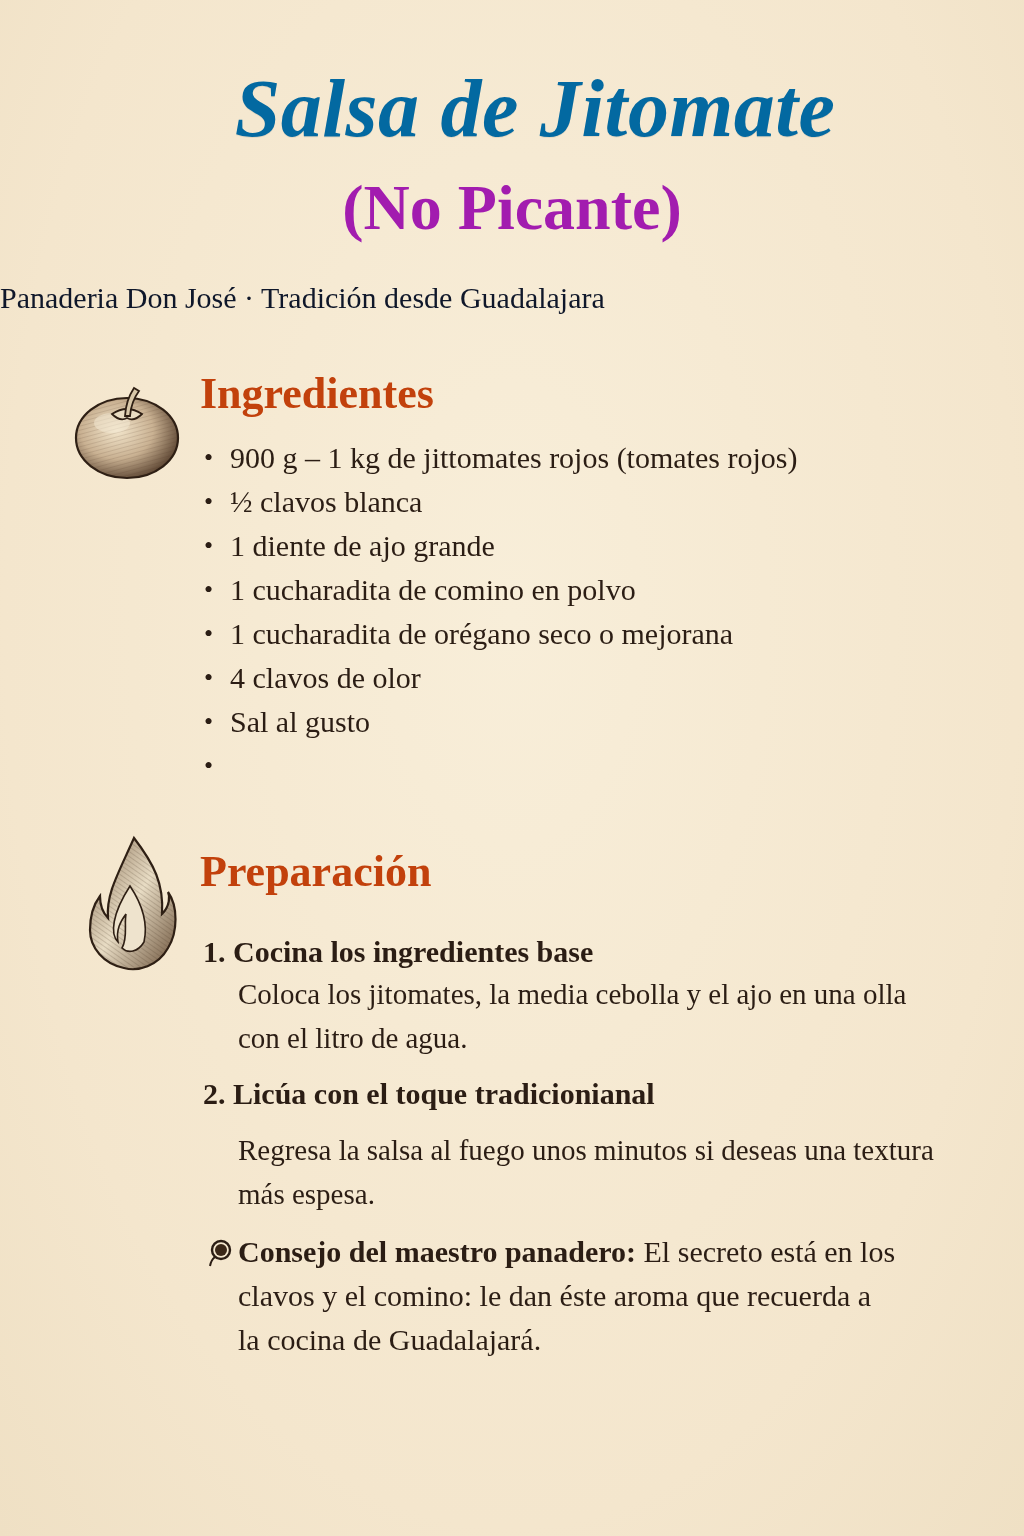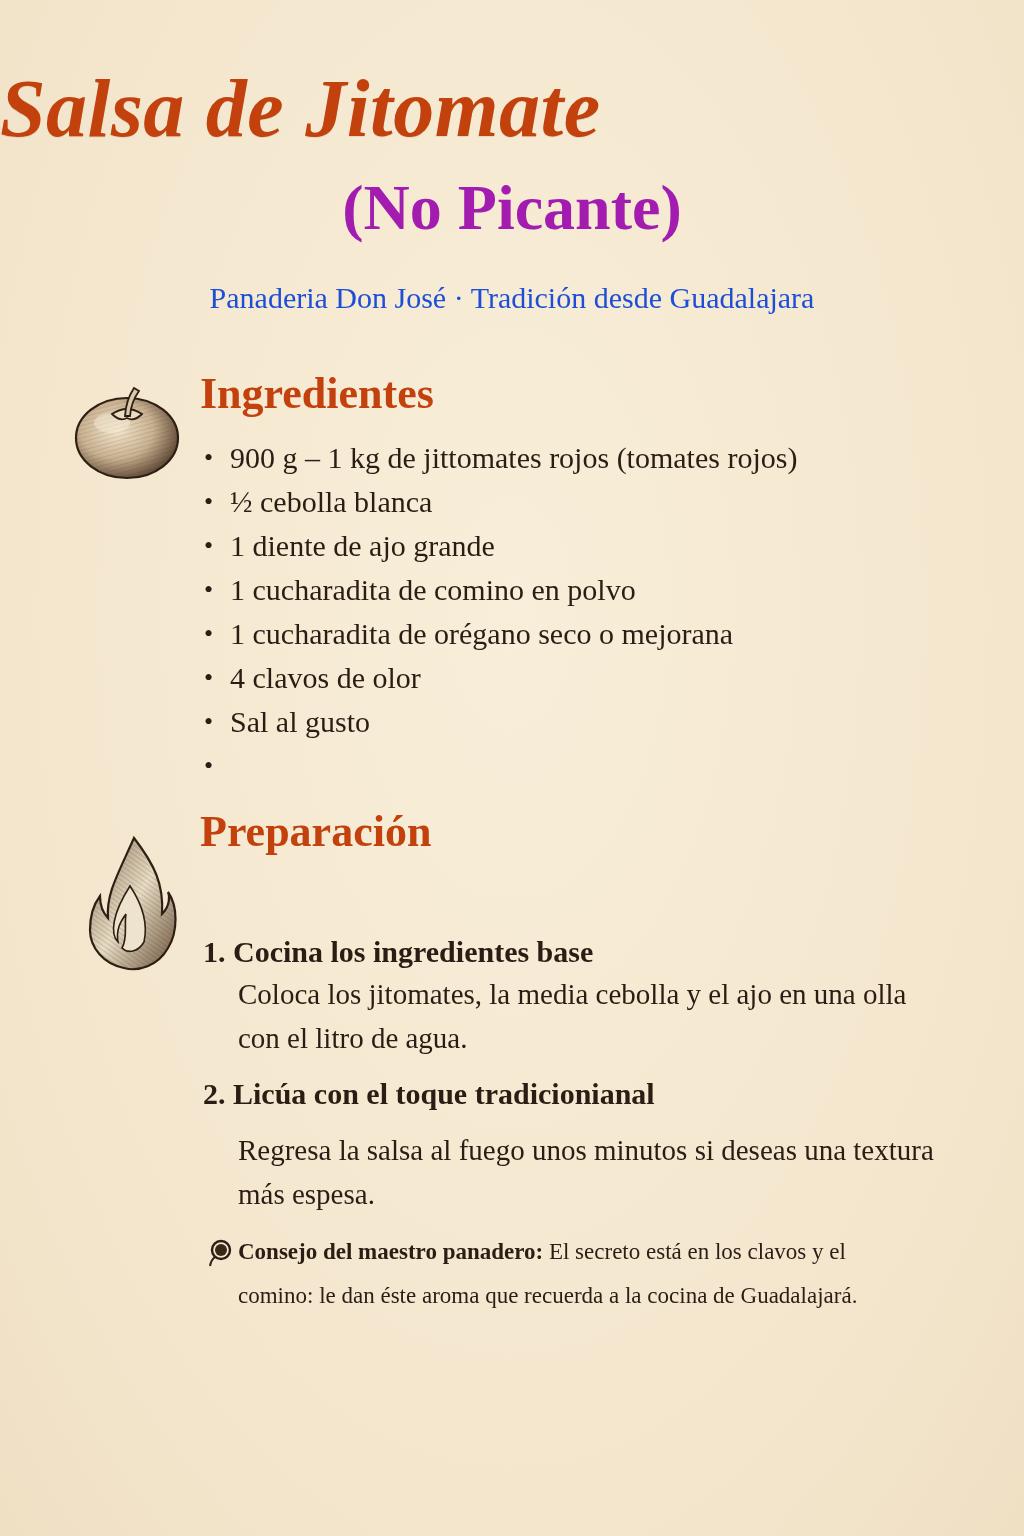--- a/index.html
+++ b/index.html
@@ -7,57 +7,59 @@
     width: 1024px; height: 1536px;
     background: #f6ead3;
     background-image: radial-gradient(ellipse at 50% 40%, #f8eed9 0%, #f4e6cd 70%, #efe0c4 100%);
     color: #2b1d14;
     font-family: "Liberation Serif", "DejaVu Serif", serif;
     position: relative;
     overflow: hidden;
   }
   .title {
     position: absolute; left: 0; right: 0; top: 68px;
+    text-align: center;
     font-size: 82px; font-style: italic; font-weight: bold;
-    color: #c2410c; letter-spacing: 0.5px; line-height: 1;
+    color: #0369a1; letter-spacing: 0.5px; line-height: 1;
     text-shadow: 0 1px 0 rgba(0,0,0,0.08);
+    padding-left: 46px;
   }
   .subtitle-big {
     position: absolute; left: 0; right: 0; top: 176px;
     text-align: center;
     font-size: 64px; font-weight: bold; color: #a21caf; line-height: 1;
   }
   .tagline {
     position: absolute; left: 0; right: 0; top: 280px;
-    text-align: center; font-size: 30px; color: #1d4ed8; line-height: 1.2;
+    text-align: left; font-size: 30px; color: #0f172a; line-height: 1.2;
   }
   .section-heading {
     position: absolute; left: 200px;
     font-size: 44px; font-weight: bold; color: #c2410c; line-height: 1;
   }
   .ing-heading { top: 372px; }
-  .prep-heading { top: 810px; }
+  .prep-heading { top: 850px; }
   .icon { position: absolute; }
   .tomato-icon { left: 72px; top: 378px; width: 110px; height: 105px; }
   .flame-icon { left: 84px; top: 834px; width: 96px; height: 140px; }
 
   ul.ingredients {
     position: absolute; left: 200px; top: 436px; margin: 0; padding: 0;
     list-style: none; font-size: 30px; line-height: 44px;
   }
   ul.ingredients li { position: relative; padding-left: 30px; white-space: nowrap; }
   ul.ingredients li .bullet {
     position: absolute; left: 4px; top: 0; font-size: 26px;
   }
 
   .steps { position: absolute; left: 203px; top: 932px; width: 760px; }
   .step { margin: 0 0 14px 0; }
   .step-title { font-size: 30px; font-weight: bold; line-height: 40px; white-space: nowrap; }
   .step-body { font-size: 29px; line-height: 44px; padding-left: 35px; width: 700px; }
-  .tip { position: relative; font-size: 23px; line-height: 44px; padding-left: 35px; width: 660px; margin-top: 8px; }
+  .tip { position: relative; font-size: 30px; line-height: 44px; padding-left: 35px; width: 660px; margin-top: 8px; }
   .tip .tip-icon { position: absolute; left: 0; top: 8px; width: 32px; height: 32px; }
   .tip-strong { font-weight: bold; }
 </style>
 </head>
 <body>
 
 <div>
 
   <div class="title">Salsa de Jitomate</div>
   <div class="subtitle-big">(No Picante)</div>
@@ -78,21 +80,21 @@
     <ellipse cx="55" cy="60" rx="51" ry="40" fill="url(#hatch)" opacity="0.7"></ellipse>
     <ellipse cx="40" cy="45" rx="18" ry="10" fill="#f3e8d2" opacity="0.55"></ellipse>
     <path d="M40 36 Q55 26 70 36 Q62 44 55 40 Q48 44 40 36 Z" fill="#e9dcc2" stroke="#2e1f14" stroke-width="1.8"></path>
     <path d="M53 38 Q54 22 62 10 L67 13 Q59 24 58 38 Z" fill="#d9c8a9" stroke="#2e1f14" stroke-width="1.8"></path>
   </svg>
 
   <div class="section-heading ing-heading">Ingredientes</div>
 
   <ul class="ingredients">
     <li><span class="bullet">•</span><span>900 g – 1 kg de jittomates rojos (tomates rojos)</span></li>
-    <li><span class="bullet">•</span><span>½ cebolla blanca</span></li>
+    <li><span class="bullet">•</span><span>½ clavos blanca</span></li>
     <li><span class="bullet">•</span><span>1 diente de ajo grande</span></li>
     <li><span class="bullet">•</span><span>1 cucharadita de comino en polvo</span></li>
     <li><span class="bullet">•</span><span>1 cucharadita de orégano seco o mejorana</span></li>
     <li><span class="bullet">•</span><span>4 clavos de olor</span></li>
     <li><span class="bullet">•</span><span>Sal al gusto</span></li>
     <li><span class="bullet">•</span></li>
   </ul>
 
   <svg class="icon flame-icon" viewBox="0 0 96 140">
     <defs>

